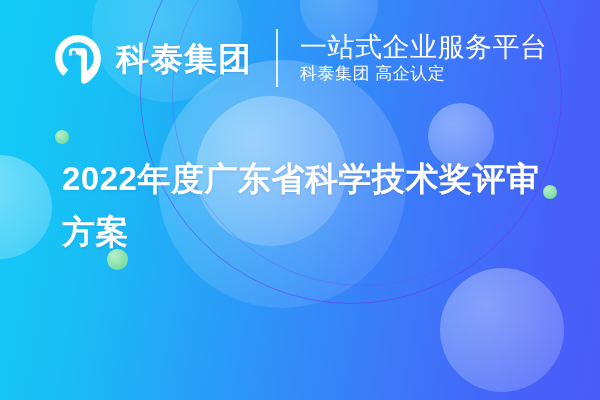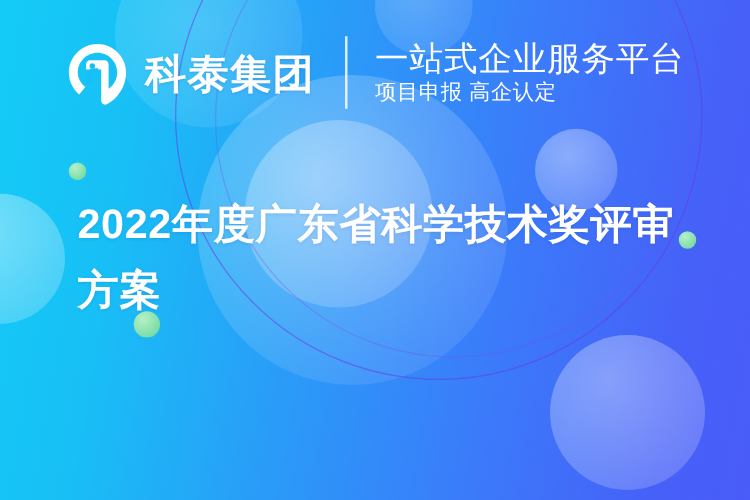--- a/index.html
+++ b/index.html
@@ -215,21 +215,21 @@
         <circle cx="42" cy="40" r="4.2" fill="#18bff6"></circle>
         <path fill="#18bff6" d="M36.6 48.8c0-3 2.4-5.4 5.4-5.4h9.2v6.2h-9.2v12.6c0 2.7-2.2 4.9-4.9 4.9s-4.5-2.2-4.5-4.9V48.8z"></path>
       </svg>
       <div class="brand-name">科泰集团</div>
     </div>
 
     <div class="divider"></div>
 
     <div class="tagline">
       <div class="tagline-main">一站式企业服务平台</div>
-      <div class="tagline-sub">项目申报 高企认定</div>
+      <div class="tagline-sub">科泰集团 高企认定</div>
     </div>
 
   </div>
 
   <div class="title-block">
     <div class="title-text">2022年度广东省科学技术奖评审方案</div>
   </div>
 
 </div>
 

